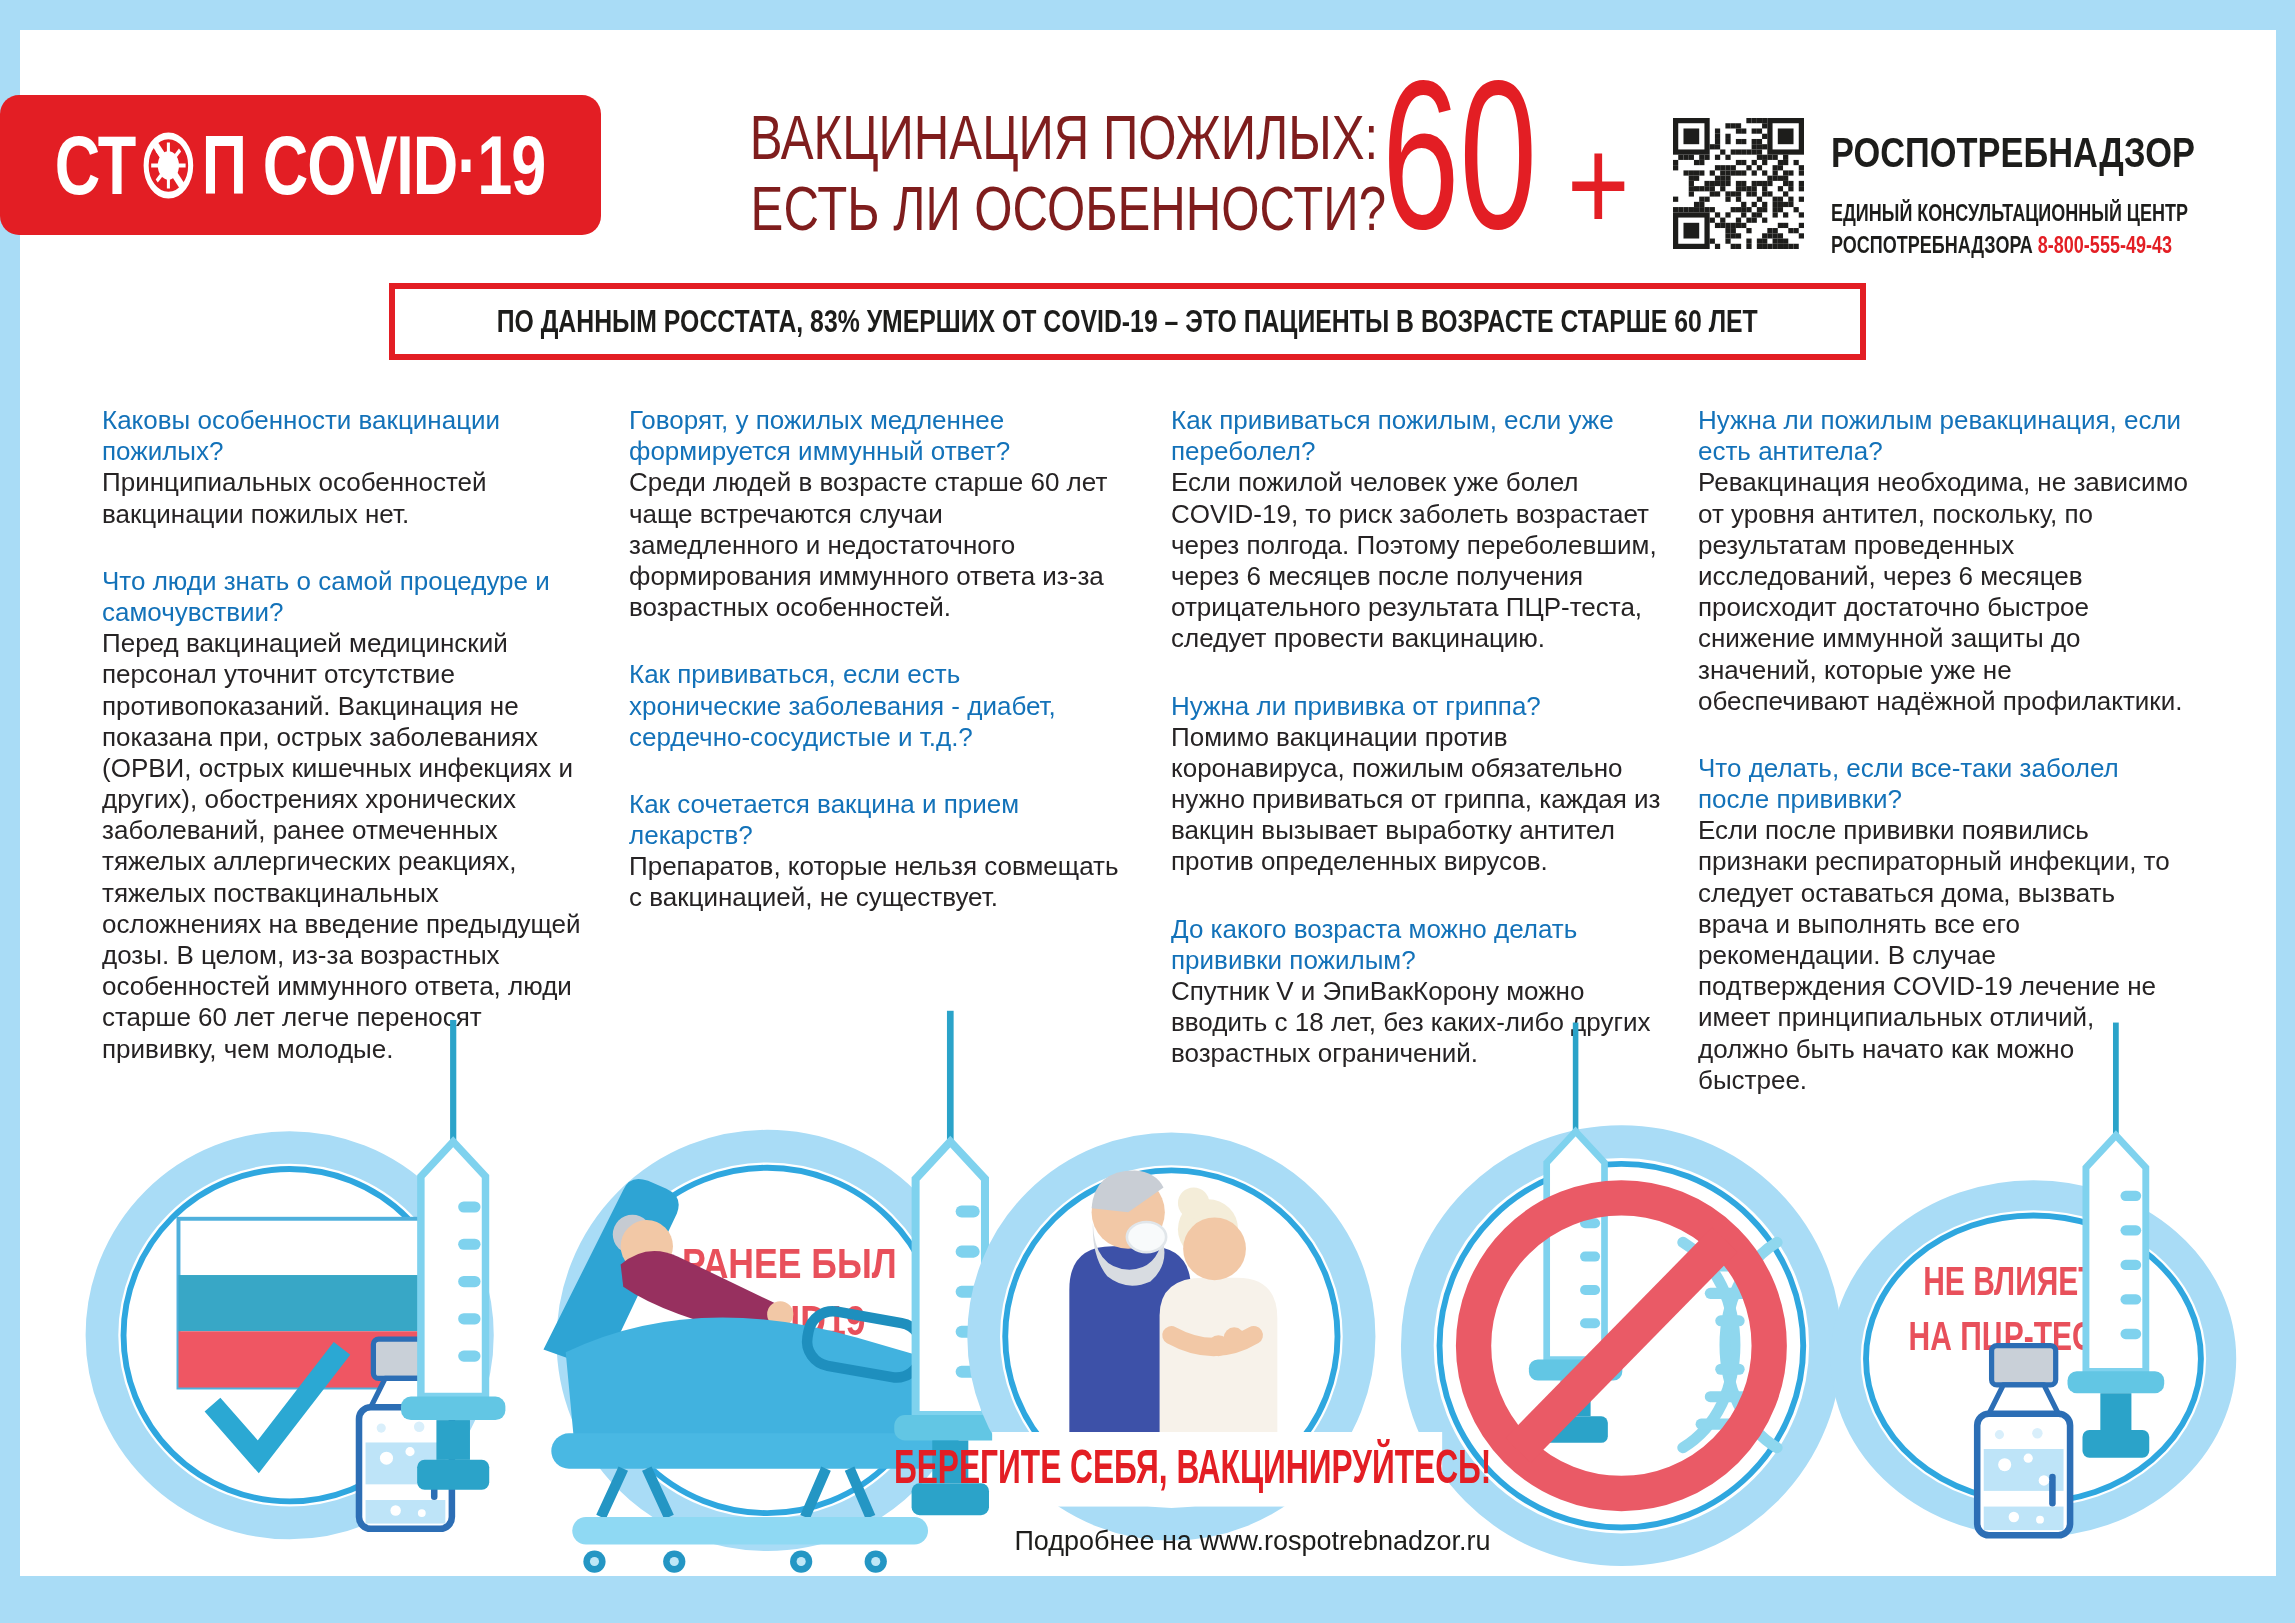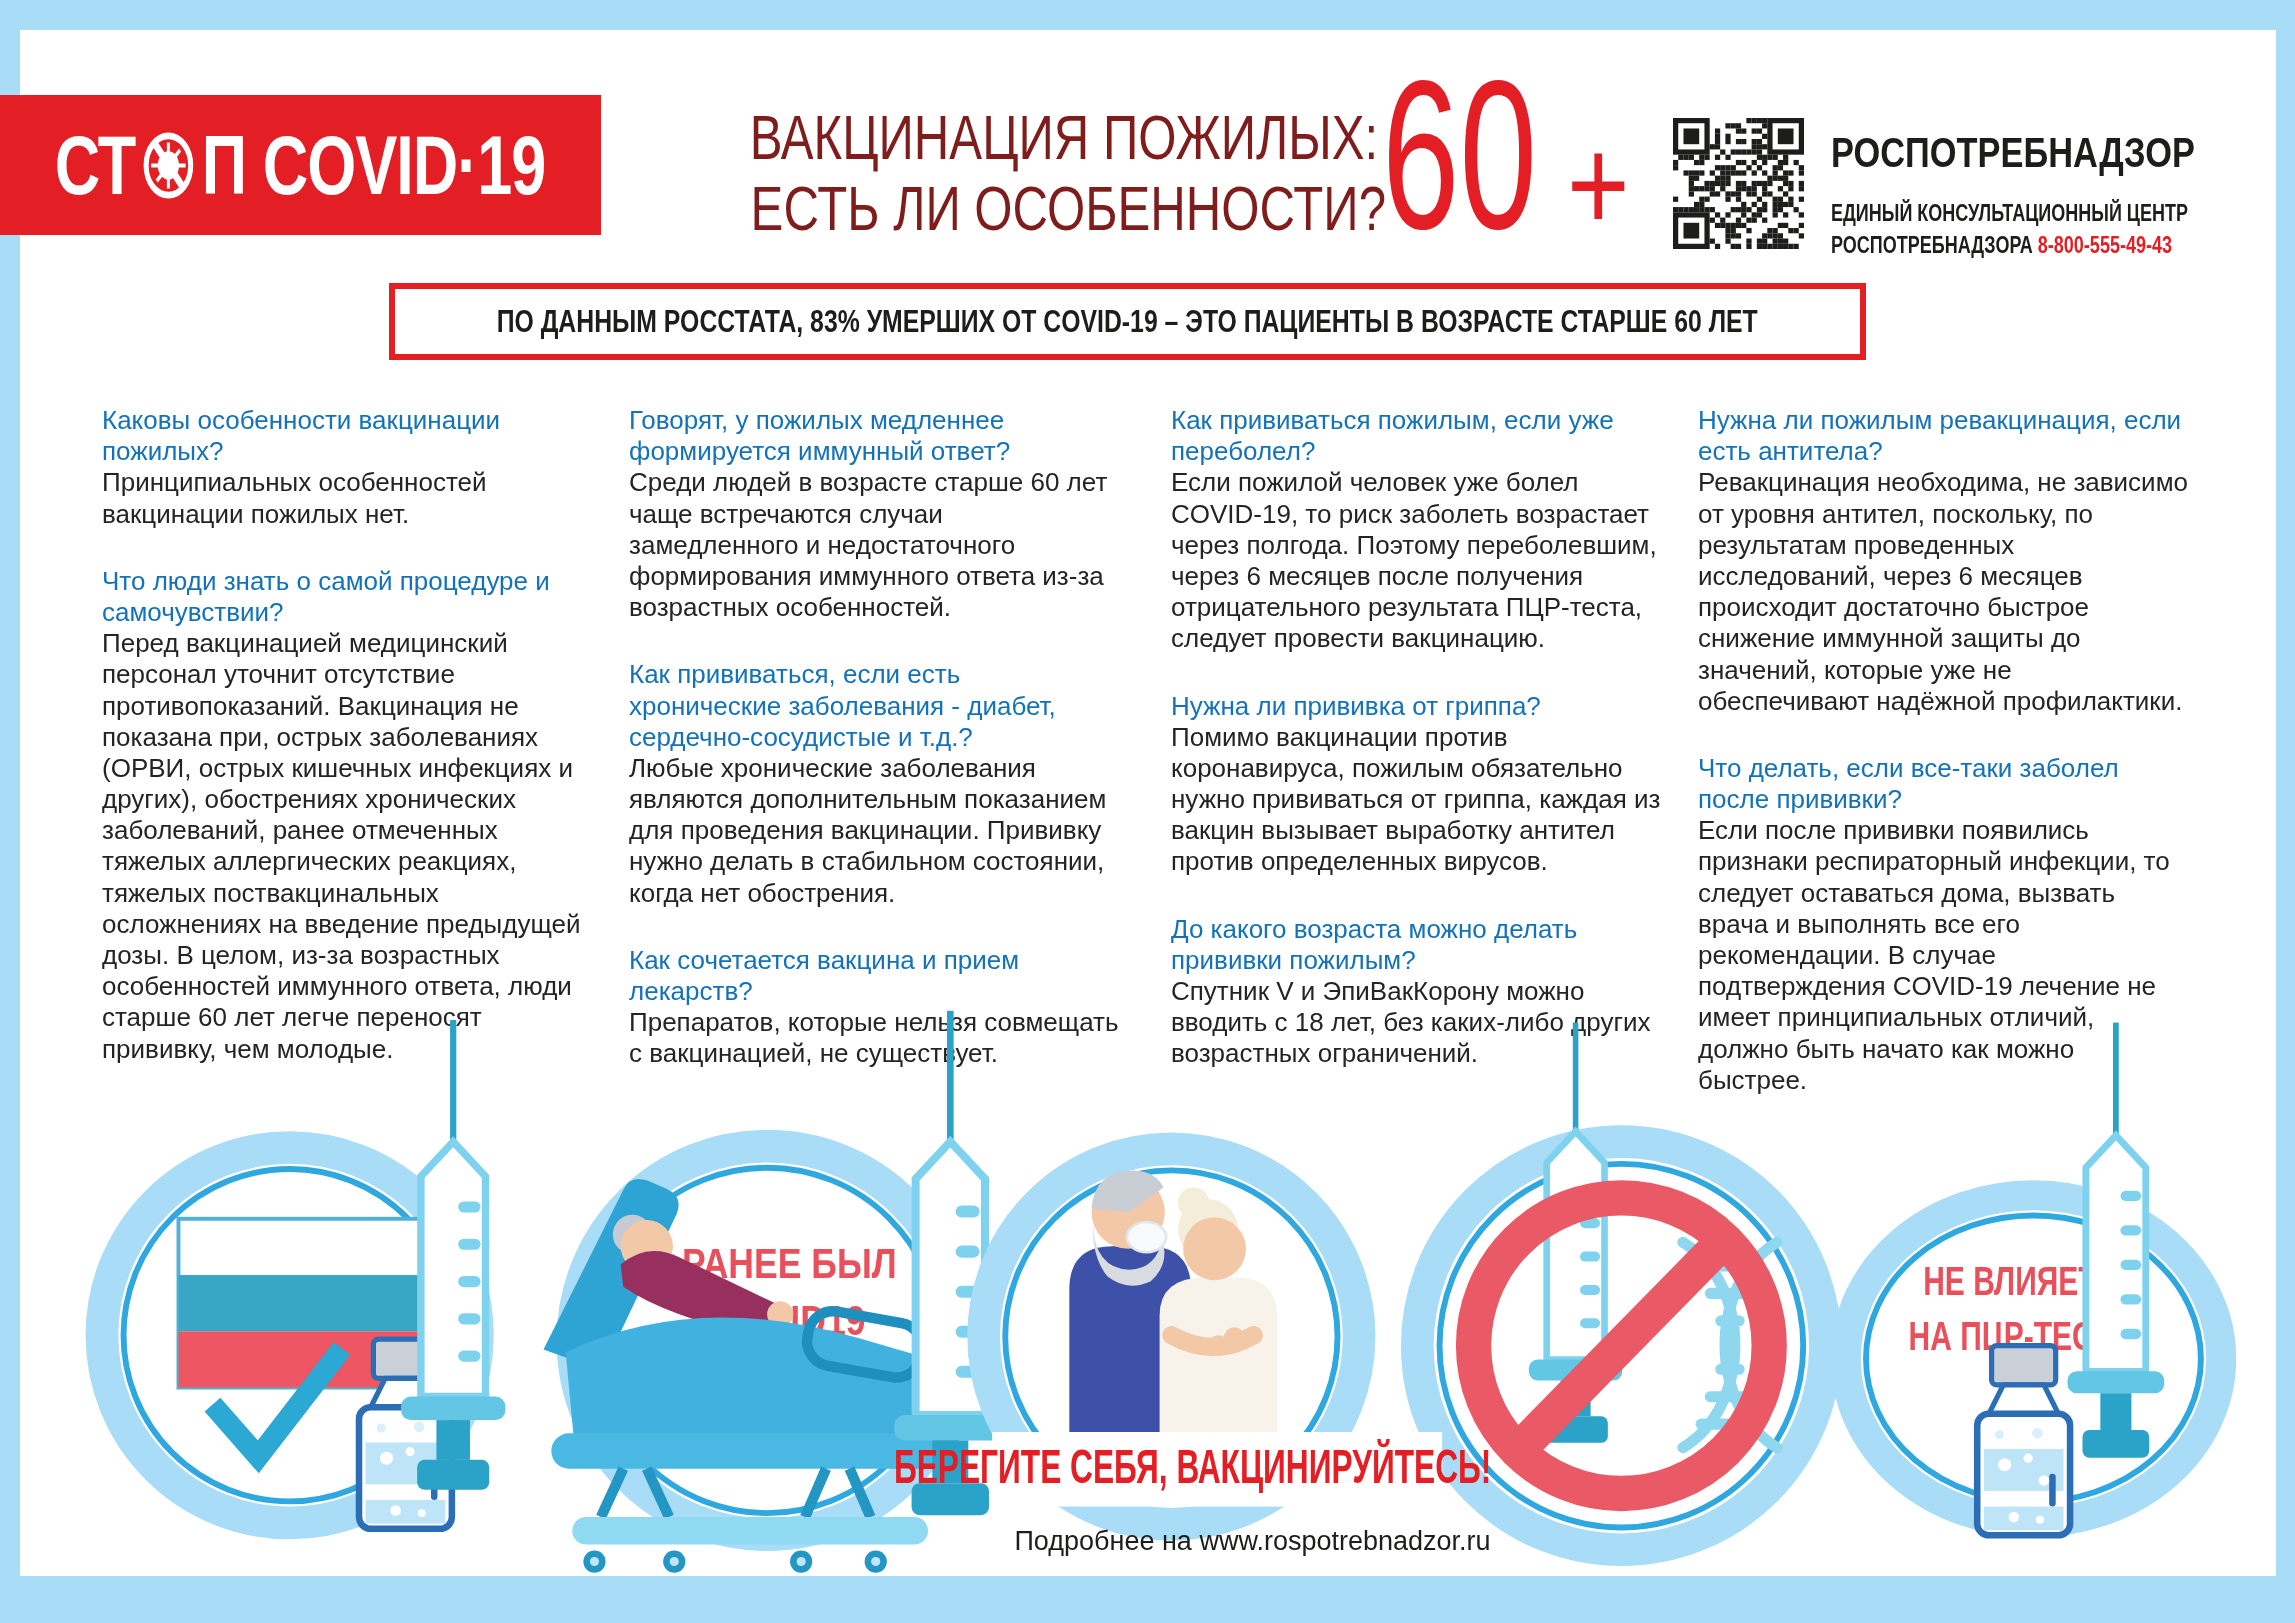--- a/index.html
+++ b/index.html
@@ -8,21 +8,21 @@
   .frame{position:absolute;background:#A9DCF6;}
   #frame-top{left:0;top:0;width:2295px;height:30px;}
   #frame-left{left:0;top:0;width:19.6px;height:1623px;}
   #frame-right{left:2276px;top:0;width:19.6px;height:1623px;}
   #frame-bottom{left:0;top:1576px;width:2295px;height:47px;}
 
   .cond{display:inline-block;white-space:nowrap;transform:scaleX(var(--sx,.8));transform-origin:left top;}
   .cond-c{display:inline-block;white-space:nowrap;transform:scaleX(var(--sx,.8));transform-origin:center top;}
 
   #stop-banner{position:absolute;left:0;top:95px;width:601px;height:140px;background:#E31E24;
-               display:flex;align-items:center;justify-content:center;}
+               display:flex;align-items:center;justify-content:center;border-radius:19px;}
   #stop-banner .row{display:flex;align-items:center;color:#fff;font-weight:bold;font-size:84px;
                     letter-spacing:-1.3px;transform:scaleX(.75);white-space:nowrap;}
   #stop-banner svg{margin:0 3.9px;}
 
   #main-title{position:absolute;left:661px;top:102px;width:746px;text-align:center;
               color:#7f1d1d;font-weight:normal;font-size:63px;line-height:1.12;}
   #main-title .cond-c{--sx:.78;}
 
   #age-badge{position:absolute;left:1382px;top:77px;width:275px;height:170px;color:#E31E24;font-weight:normal;}
   #age-badge .n{display:inline-block;font-size:211px;line-height:.74;transform:scaleX(.66);transform-origin:left top;}
@@ -365,21 +365,20 @@
       <p class="a">Перед вакцинацией медицинский персонал уточнит отсутствие противопоказаний. Вакцинация не показана при, острых заболеваниях (ОРВИ, острых кишечных инфекциях и других), обострениях хронических заболеваний, ранее отмеченных тяжелых аллергических реакциях, тяжелых поствакцинальных осложнениях на введение предыдущей дозы. В целом, из-за возрастных особенностей иммунного ответа, люди старше 60 лет легче переносят прививку, чем молодые.</p>
     </div>
   </div>
   <div id="col-2" class="col">
     <div class="qa">
       <p class="q">Говорят, у пожилых медленнее формируется иммунный ответ?</p>
       <p class="a">Среди людей в возрасте старше 60 лет чаще встречаются случаи замедленного и недостаточного формирования иммунного ответа из-за возрастных особенностей.</p>
     </div>
     <div class="qa">
       <p class="q">Как прививаться, если есть хронические заболевания - диабет, сердечно-сосудистые и т.д.?</p>
-      <p class="a">Любые хронические заболевания являются дополнительным показанием для проведения вакцинации. Прививку нужно делать в стабильном состоянии, когда нет обострения.</p>
     </div>
     <div class="qa">
       <p class="q">Как сочетается вакцина и прием лекарств?</p>
       <p class="a">Препаратов, которые нельзя совмещать с вакцинацией, не существует.</p>
     </div>
   </div>
   <div id="col-3" class="col">
     <div class="qa">
       <p class="q">Как прививаться пожилым, если уже переболел?</p>
       <p class="a">Если пожилой человек уже болел COVID-19, то риск заболеть возрастает через полгода. Поэтому переболевшим, через 6 месяцев после получения отрицательного результата ПЦР-теста, следует провести вакцинацию.</p>

